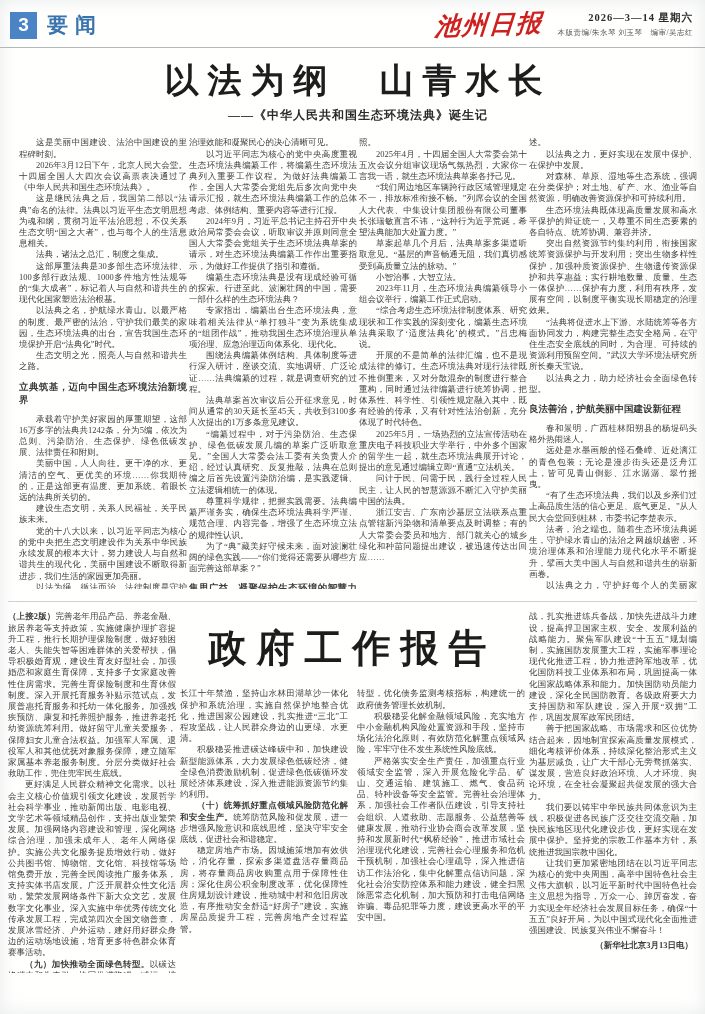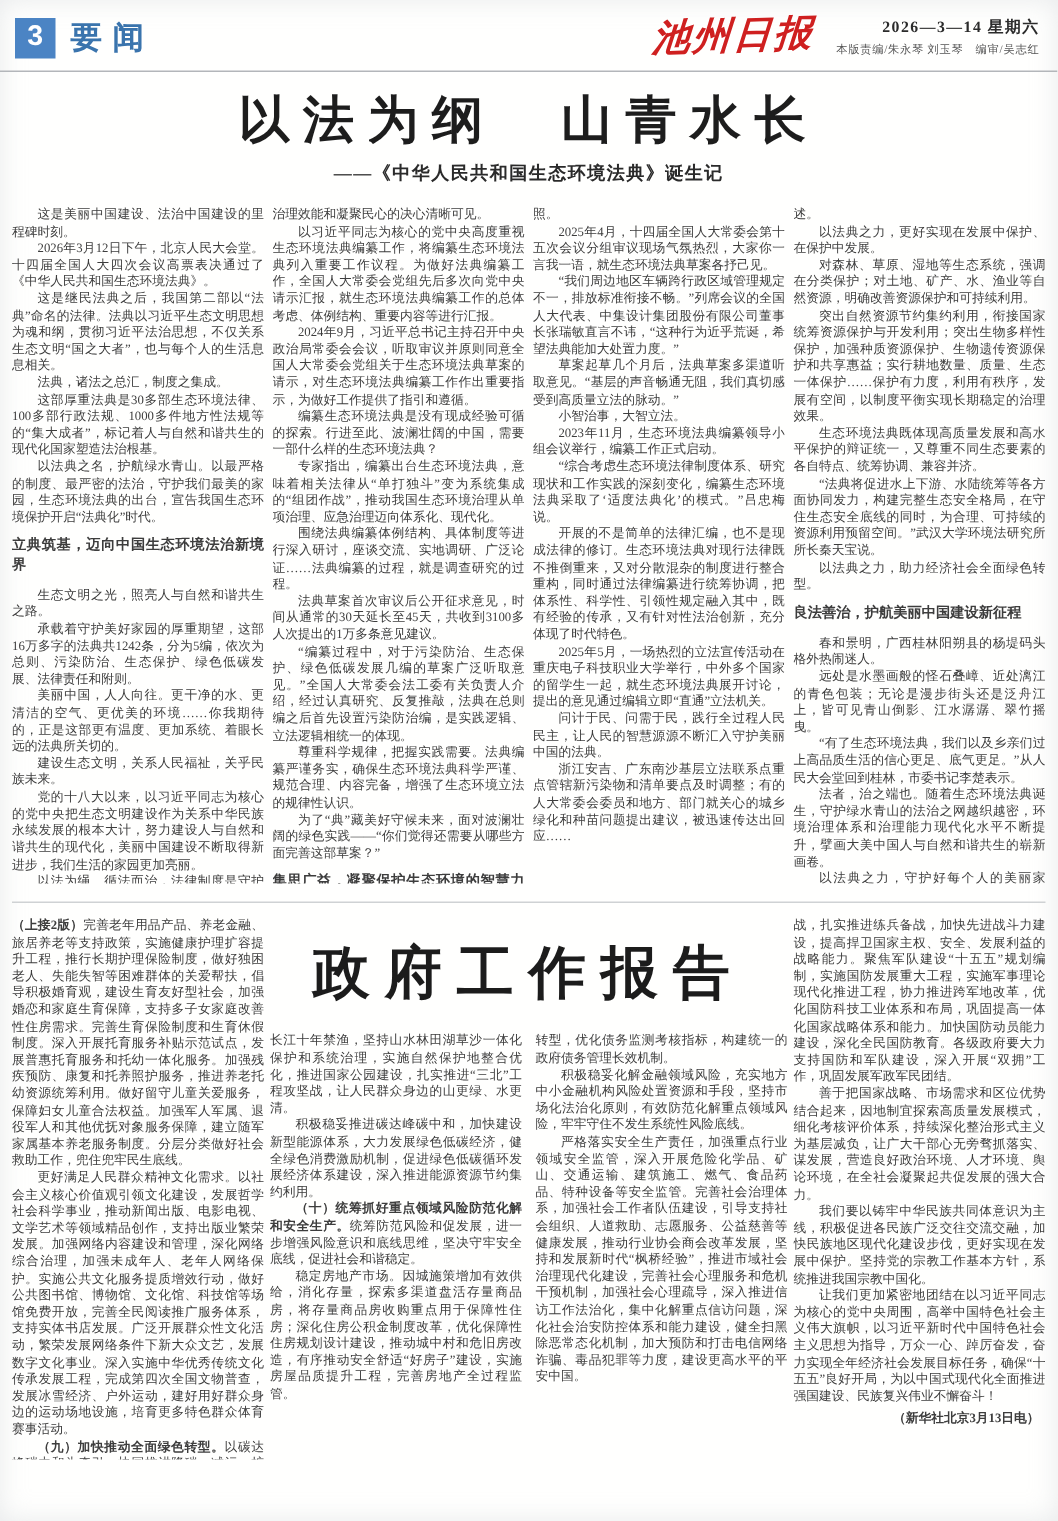--- a/index.html
+++ b/index.html
@@ -20,21 +20,21 @@
              font-family:"Liberation Sans",sans-serif; }
   .section { color:#3a74ad; font-size:21px; font-weight:700; letter-spacing:7px; }
   .hdr-right { display:flex; align-items:center; gap:14px; padding-right:2px; }
   .masthead { color:#cf2020; font-size:25px; font-weight:700; font-style:italic;
               transform:skewX(-6deg) rotate(-2deg); letter-spacing:2px; line-height:1; }
   .dateblock { text-align:right; }
   .date { font-size:10.5px; font-weight:700; color:#2b2b2b; letter-spacing:1px; }
   .staff { font-size:7.5px; color:#555; margin-top:3px; letter-spacing:.5px; }
 
   
-  .a1 { padding: 14px 8px 0 8px; }
+  .a1 { padding: 14px 8px 0 19px; }
   .a1-title { text-align:center; font-size:34px; font-weight:700; letter-spacing:9px;
               color:#1d1d1d; line-height:1.1; }
   .a1-sub { text-align:center; font-size:12px; font-weight:700; color:#2a2a2a;
             margin-top:8px; letter-spacing:1px; }
   .cols { display:flex; justify-content:space-between; margin-top:13px; }
   .col { width:168px; overflow:hidden; }
   .a1 .col { height:452px; }
   .para { margin:0; text-indent:2em; text-align:justify; font-size:8.5px; line-height:11.2px; }
   .para b { font-weight:700; }
   .cont { text-indent:0; }
@@ -75,22 +75,22 @@
     <div class="a1-title">以法为纲　山青水长</div>
     <div class="a1-sub">——《中华人民共和国生态环境法典》诞生记</div>
     <div class="cols">
       <div class="col">
           <p class="para p">这是美丽中国建设、法治中国建设的里程碑时刻。</p>
           <p class="para p">2026年3月12日下午，北京人民大会堂。十四届全国人大四次会议高票表决通过了《中华人民共和国生态环境法典》。</p>
           <p class="para p">这是继民法典之后，我国第二部以“法典”命名的法律。法典以习近平生态文明思想为魂和纲，贯彻习近平法治思想，不仅关系生态文明“国之大者”，也与每个人的生活息息相关。</p>
           <p class="para p">法典，诸法之总汇，制度之集成。</p>
           <p class="para p">这部厚重法典是30多部生态环境法律、100多部行政法规、1000多件地方性法规等的“集大成者”，标记着人与自然和谐共生的现代化国家塑造法治根基。</p>
           <p class="para p">以法典之名，护航绿水青山。以最严格的制度、最严密的法治，守护我们最美的家园，生态环境法典的出台，宣告我国生态环境保护开启“法典化”时代。</p>
+          <p class="para p">生态文明之光，照亮人与自然和谐共生之路。</p>
           <p class="para h">立典筑基，迈向中国生态环境法治新境界</p>
-          <p class="para p">生态文明之光，照亮人与自然和谐共生之路。</p>
           <p class="para p">承载着守护美好家园的厚重期望，这部16万多字的法典共1242条，分为5编，依次为总则、污染防治、生态保护、绿色低碳发展、法律责任和附则。</p>
           <p class="para p">美丽中国，人人向往。更干净的水、更清洁的空气、更优美的环境……你我期待的，正是这部更有温度、更加系统、着眼长远的法典所关切的。</p>
           <p class="para p">建设生态文明，关系人民福祉，关乎民族未来。</p>
           <p class="para p">党的十八大以来，以习近平同志为核心的党中央把生态文明建设作为关系中华民族永续发展的根本大计，努力建设人与自然和谐共生的现代化，美丽中国建设不断取得新进步，我们生活的家园更加亮丽。</p>
           <p class="para p">以法为绳、循法而治，法律制度是守护绿水青山的根基和力量。习近平总书记指出：“保护生态环境必须依靠制度、依靠法治。”</p>
         </div>
       <div class="col">
           <p class="para cont">治理效能和凝聚民心的决心清晰可见。</p>
           <p class="para p">以习近平同志为核心的党中央高度重视生态环境法典编纂工作，将编纂生态环境法典列入重要工作议程。为做好法典编纂工作，全国人大常委会党组先后多次向党中央请示汇报，就生态环境法典编纂工作的总体考虑、体例结构、重要内容等进行汇报。</p>
           <p class="para p">2024年9月，习近平总书记主持召开中央政治局常委会会议，听取审议并原则同意全国人大常委会党组关于生态环境法典草案的请示，对生态环境法典编纂工作作出重要指示，为做好工作提供了指引和遵循。</p>
@@ -113,22 +113,22 @@
           <p class="para p">“综合考虑生态环境法律制度体系、研究现状和工作实践的深刻变化，编纂生态环境法典采取了‘适度法典化’的模式。”吕忠梅说。</p>
           <p class="para p">开展的不是简单的法律汇编，也不是现成法律的修订。生态环境法典对现行法律既不推倒重来，又对分散混杂的制度进行整合重构，同时通过法律编纂进行统筹协调，把体系性、科学性、引领性规定融入其中，既有经验的传承，又有针对性法治创新，充分体现了时代特色。</p>
           <p class="para p">2025年5月，一场热烈的立法宣传活动在重庆电子科技职业大学举行，中外多个国家的留学生一起，就生态环境法典展开讨论，提出的意见通过编辑立即“直通”立法机关。</p>
           <p class="para p">问计于民、问需于民，践行全过程人民民主，让人民的智慧源源不断汇入守护美丽中国的法典。</p>
           <p class="para p">浙江安吉、广东南沙基层立法联系点重点管辖新污染物和清单要点及时调整；有的人大常委会委员和地方、部门就关心的城乡绿化和种苗问题提出建议，被迅速传达出回应……</p>
         </div>
       <div class="col">
           <p class="para cont">述。</p>
           <p class="para p">以法典之力，更好实现在发展中保护、在保护中发展。</p>
           <p class="para p">对森林、草原、湿地等生态系统，强调在分类保护；对土地、矿产、水、渔业等自然资源，明确改善资源保护和可持续利用。</p>
+          <p class="para p">生态环境法典既体现高质量发展和高水平保护的辩证统一，又尊重不同生态要素的各自特点、统筹协调、兼容并济。</p>
           <p class="para p">突出自然资源节约集约利用，衔接国家统筹资源保护与开发利用；突出生物多样性保护，加强种质资源保护、生物遗传资源保护和共享惠益；实行耕地数量、质量、生态一体保护……保护有力度，利用有秩序，发展有空间，以制度平衡实现长期稳定的治理效果。</p>
-          <p class="para p">生态环境法典既体现高质量发展和高水平保护的辩证统一，又尊重不同生态要素的各自特点、统筹协调、兼容并济。</p>
           <p class="para p">“法典将促进水上下游、水陆统筹等各方面协同发力，构建完整生态安全格局，在守住生态安全底线的同时，为合理、可持续的资源利用预留空间。”武汉大学环境法研究所所长秦天宝说。</p>
           <p class="para p">以法典之力，助力经济社会全面绿色转型。</p>
           <p class="para h">良法善治，护航美丽中国建设新征程</p>
           <p class="para p">春和景明，广西桂林阳朔县的杨堤码头格外热闹迷人。</p>
           <p class="para p">远处是水墨画般的怪石叠嶂、近处漓江的青色包装；无论是漫步街头还是泛舟江上，皆可见青山倒影、江水潺潺、翠竹摇曳。</p>
           <p class="para p">“有了生态环境法典，我们以及乡亲们过上高品质生活的信心更足、底气更足。”从人民大会堂回到桂林，市委书记李楚表示。</p>
           <p class="para p">法者，治之端也。随着生态环境法典诞生，守护绿水青山的法治之网越织越密，环境治理体系和治理能力现代化水平不断提升，擘画大美中国人与自然和谐共生的崭新画卷。</p>
           <p class="para p">以法典之力，守护好每个人的美丽家园。“法典确立的很多重要制度将从源头上保障公众健康和生态环境安全，将显著提升人民群众生态环境获得感、幸福感、安全感。”天津大学法学院院长孙佑海说。</p>
         </div>
     </div>

